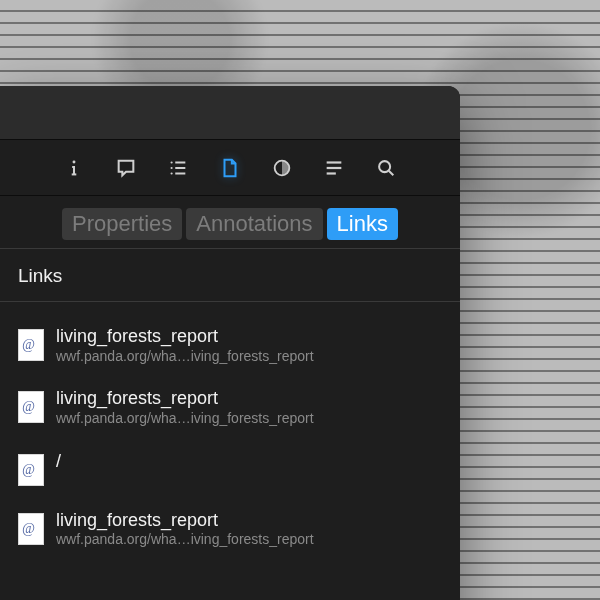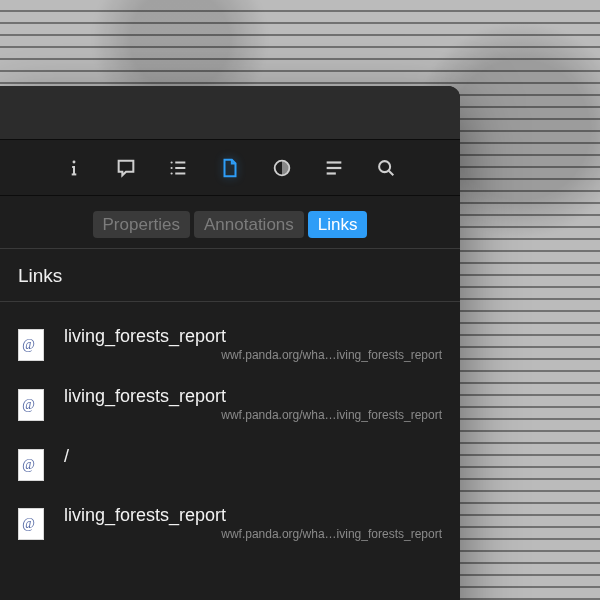--- a/index.html
+++ b/index.html
@@ -79,21 +79,21 @@
 
   .segmented {
     display: flex;
     align-items: center;
     justify-content: center;
     height: 52px;
     gap: 0;
     padding: 14px 0 10px;
   }
   .seg {
-    font-size: 17px;
+    font-size: 22px;
     line-height: 1;
     padding: 5px 10px;
     border-radius: 4px;
     color: #7c7c7c;
     background: #3a3a3a;
     border: 0;
     cursor: pointer;
     font-family: inherit;
   }
   .seg + .seg { margin-left: 4px; }
@@ -110,21 +110,21 @@
     border-top: 1px solid #3a3a3a;
     border-bottom: 1px solid #3a3a3a;
   }
 
   .links {
     padding: 16px 14px 0;
   }
   .link-row {
     display: flex;
     align-items: flex-start;
-    gap: 20px;
+    gap: 12px;
     padding: 8px 4px 16px;
     cursor: pointer;
   }
   .link-icon {
     width: 26px;
     height: 32px;
     background: #fff;
     border: 1px solid #d8d8d8;
     position: relative;
     flex: 0 0 26px;
@@ -147,27 +147,26 @@
   }
   .link-title {
     font-size: 18px;
     color: #f2f2f2;
     line-height: 1.2;
     white-space: nowrap;
     overflow: hidden;
     text-overflow: ellipsis;
   }
   .link-url {
-    font-size: 12px;
+    font-size: 14px;
     color: #8a8a8a;
     line-height: 1.2;
     white-space: nowrap;
     overflow: hidden;
     text-overflow: ellipsis;
-    text-align: right;
   }
 </style>
 </head>
 <body>
 
 <div class="desktop"></div>
 
 <div class="panel">
   <div class="titlebar"></div>
 

